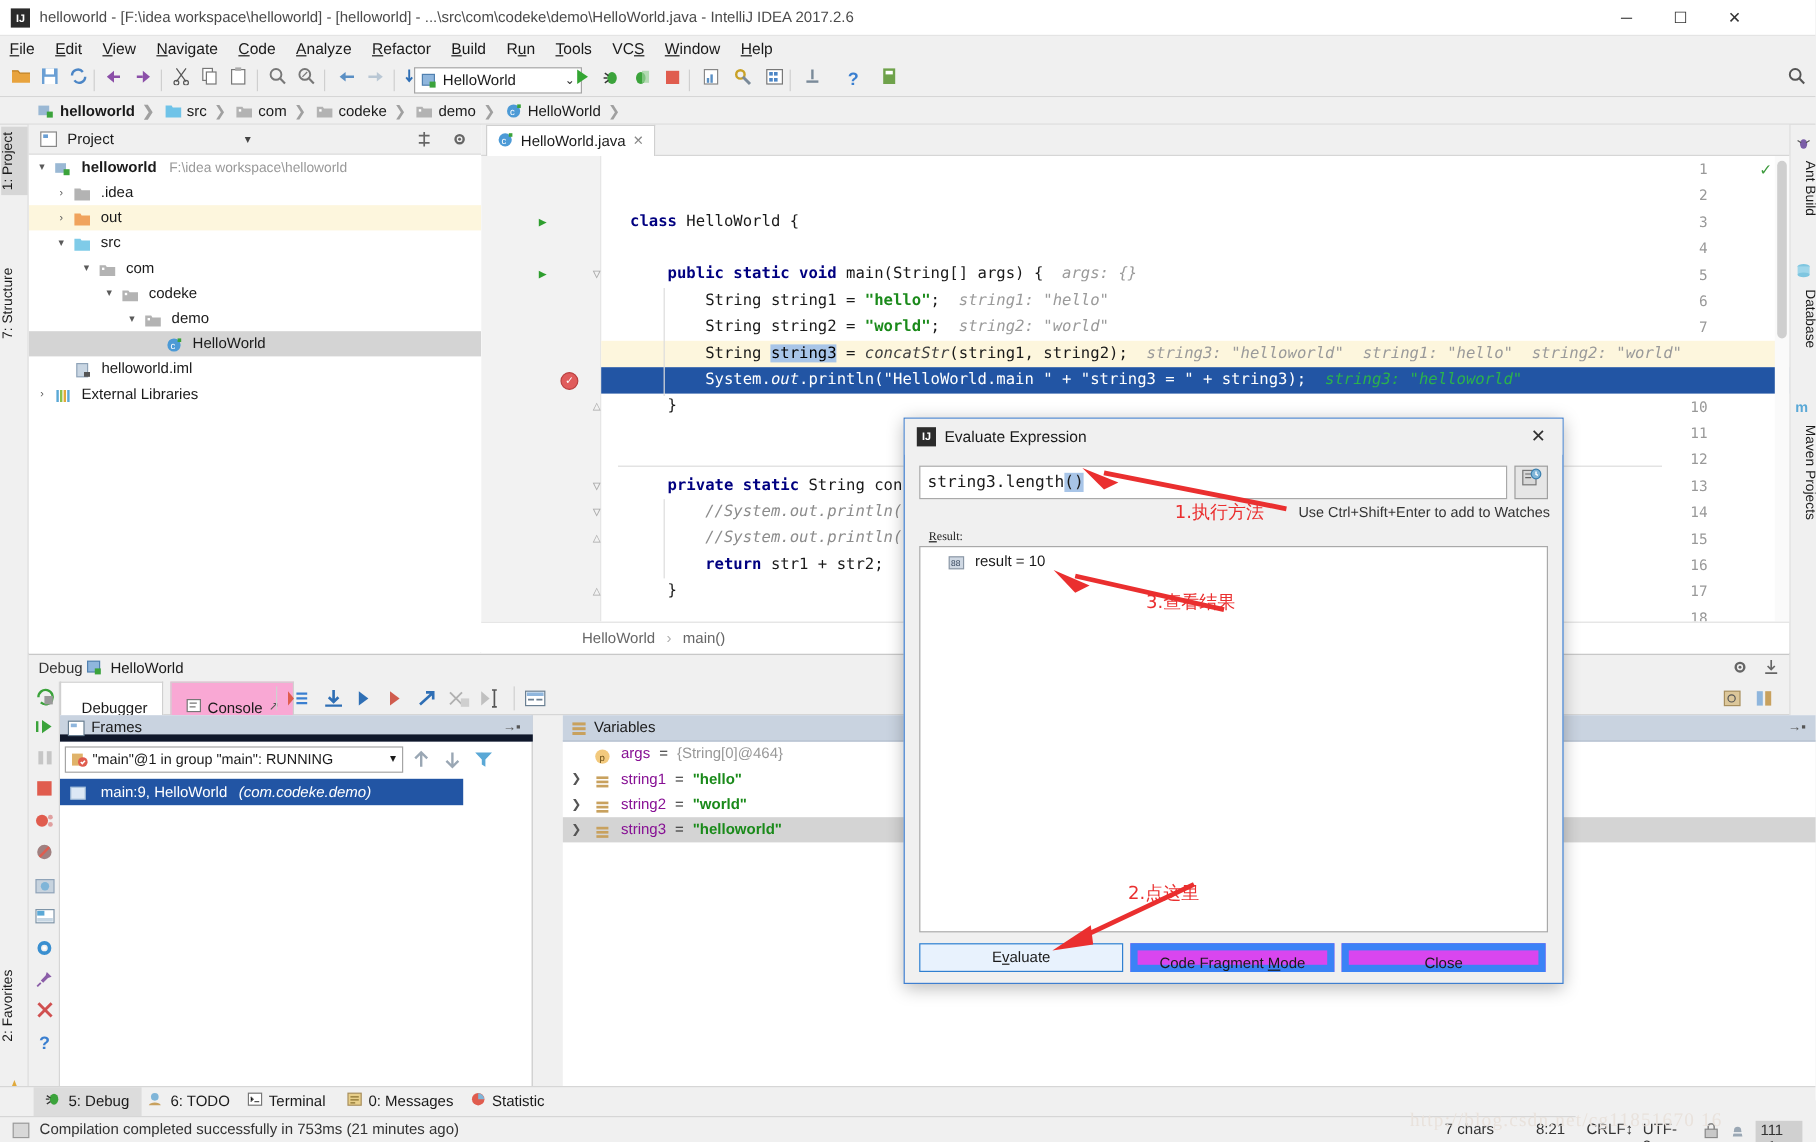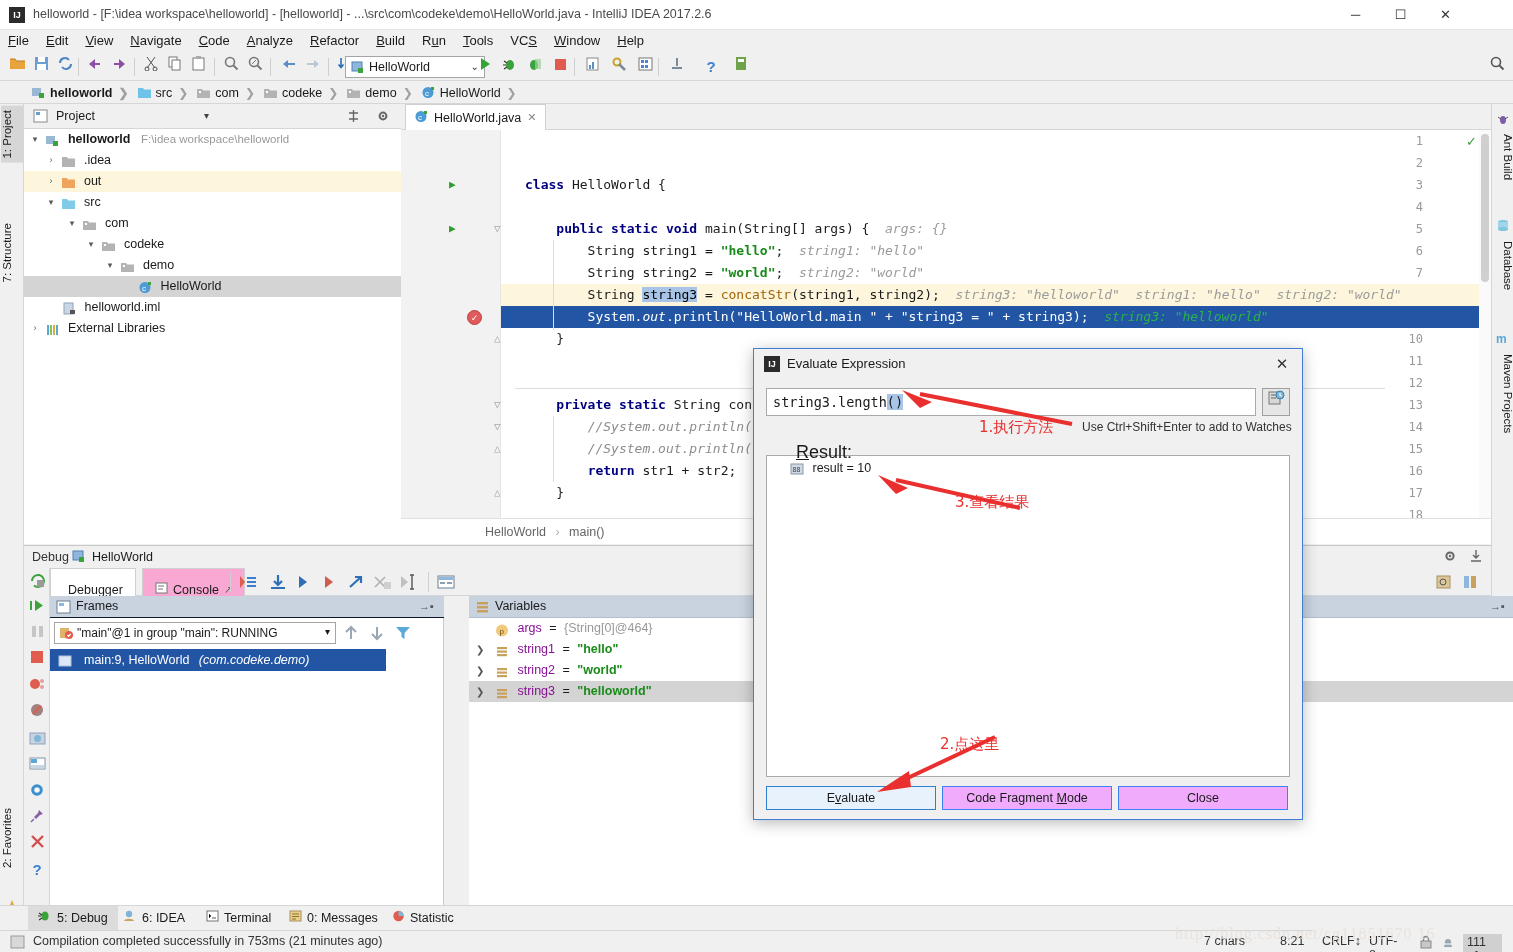--- a/index.html
+++ b/index.html
@@ -77,21 +77,21 @@
   .grun { position:absolute; left:48px; color:#2e9e2e; font-size:11px; }
   .gfold { position:absolute; left:93px; color:#aaa; font-size:11px; }
   .gbp { position:absolute; left:66px; width:15px; height:15px; border-radius:50%; background:#e05c5c;
          border:1px solid #b94040; color:#fff; text-align:center; line-height:14px; font-size:10px;}
   .cline { position:absolute; left:100px; width:990px; height:22px; white-space:nowrap; line-height:22px;
            font-family:"DejaVu Sans Mono","Liberation Mono",monospace; font-size:13px; padding-left:24px; }
   .cline.row-yellow { background:#fdf6dd; }
   .cline.row-sel { background:#2255a4; color:#fff; }
   .kw { color:#000080; font-weight:bold; }
   .str { color:#1a8a1a; font-weight:bold; }
-  .mth { color:#a16207; }
+  .mth { color:#404040; font-style:italic; }
   .cmt { color:#8c8c8c; font-style:italic; }
   .hint { color:#9a9a9a; font-style:italic; }
   .hintg { color:#2bb24c; font-style:italic; }
   .selword { background:#a8c5e8; color:#000; }
   .foldline { position:absolute; left:152px; width:1px; background:#dcdcdc; }
   #editorscroll { position:absolute; right:0; top:26px; width:12px; height:388px; background:#fafafa;}
   #editorscroll .thumb { position:absolute; left:2px; top:4px; width:8px; height:148px; background:#cfcfcf; border-radius:4px;}
   #okmark { position:absolute; right:14px; top:30px; color:#3c9a3c; font-size:13px; }
   #crumbs2 { position:absolute; left:0; bottom:0; width:1090px; height:26px; background:#fff; border-top:1px solid #e0e0e0;
              font-size:12.5px; color:#666; padding-left:84px; line-height:26px; }
@@ -100,21 +100,21 @@
   #debugwin { left:24px; top:545px; width:1467px; height:371px; background:#f0f0f0; border-top:1px solid #c8c8c8;}
   #dbghdr { position:absolute; left:0; top:0; width:1467px; height:22px; background:#f0f0f0; }
   #dbghdr .dh-lbl { position:absolute; left:8px; top:4px; font-size:12.5px; color:#333; }
   #dbgtabs { position:absolute; left:26px; top:22px; width:1441px; height:28px; background:#f0f0f0; border-bottom:1px solid #d6d6d6;}
   .dtab { position:absolute; top:0; height:44px; line-height:28px; padding:0 12px; font-size:12.5px; display:flex; align-items:center; gap:5px;}
   .dtab.active { background:#fff; border:1px solid #d0d0d0; border-bottom:1px solid #fff; }
   .dtab.inactive { background:#f9a8d4; border:1px solid #d0d0d0; }
   #dbgside { position:absolute; left:0; top:22px; width:26px; height:349px; background:#f0f0f0; border-right:1px solid #d6d6d6;}
   .dsi { position:absolute; left:3px; width:20px; height:20px; text-align:center; line-height:20px; font-size:13px; }
   #framespane { position:absolute; left:26px; top:50px; width:394px; height:321px; background:#fff; border-right:1px solid #c8c8c8;}
-  #framehdr { position:absolute; left:0; top:0; width:394px; height:22px; background:#c9d3e0; border-bottom:1px solid #0f172a;}
+  #framehdr { position:absolute; left:0; top:0; width:394px; height:22px; background:#c9d3e0; border-bottom:6px solid #0f172a;}
   #framehdr .fl { position:absolute; left:26px; top:3px; font-size:12.5px; }
   #threadsel { position:absolute; left:4px; top:26px; width:282px; height:22px; background:#fff; border:1px solid #a5a5a5; }
   #threadsel .tsl { position:absolute; left:22px; top:3px; font-size:12px; white-space:nowrap;}
   #threadsel .tsa { position:absolute; right:5px; top:3px; font-size:10px; }
   #framerow { position:absolute; left:0; top:53px; width:336px; height:22px; background:#2255a4; color:#fff; font-size:12.5px;
               line-height:22px; padding-left:34px; }
   #varpane { position:absolute; left:421px; top:50px; width:1046px; height:321px; background:#fff;margin-left:24px; }
   #varhdr { position:absolute; left:0; top:0; width:1046px; height:22px; background:#c9d3e0; border-bottom:1px solid #b3bfce;}
   #varhdr .vl { position:absolute; left:26px; top:3px; font-size:12.5px; }
   .vrow { position:relative; height:21px; line-height:21px; font-size:12.5px; padding-left:26px; white-space:nowrap; }
@@ -131,24 +131,24 @@
   #evaltitle { position:absolute; left:0; top:0; width:548px; height:30px; background:#f0f0f0; }
   #evaltitle .ei { position:absolute; left:10px; top:7px; width:16px; height:16px; background:#2b2b2b; color:#fff;
        font-size:9px; font-weight:bold; text-align:center; line-height:16px;}
   #evaltitle .et { position:absolute; left:33px; top:7px; font-size:13px; }
   #evalclose { position:absolute; right:6px; top:4px; width:28px; height:22px; text-align:center; line-height:22px; font-size:15px; color:#333;}
   #expr-field { position:absolute; left:766px; top:388px; width:490px; height:28px; background:#fff; border:1px solid #a9a9a9; z-index:45;
                 font-family:"DejaVu Sans Mono","Liberation Mono",monospace; font-size:13.5px; line-height:26px; padding-left:6px; }
   #expr-hist { position:absolute; left:1262px; top:388px; width:28px; height:28px; background:#e6e6e6; border:1px solid #a0a0a0;
                text-align:center; line-height:26px; z-index:45; font-size:13px;}
   #hintwatch { position:absolute; left:1082px; top:420px; font-size:12px; color:#333; z-index:45; }
-  #resultlbl { position:absolute; left:796px; top:442px; font-size:18px; z-index:45; }
+  #resultlbl { position:absolute; left:774px; top:442px; font-size:10px; z-index:45;font-family:Liberation Serif, serif; }
   #resultbox { position:absolute; left:766px; top:455px; width:524px; height:322px; background:#fff; border:1px solid #a9a9a9; z-index:44;}
   #resultrow { position:absolute; left:790px; top:461px; font-size:12.5px; z-index:45; white-space:nowrap;}
-  .btn { position:absolute; top:786px; height:24px; background:#f0abfc; border:1px solid #3b82f6; font-size:12.5px;
+  .btn { position:absolute; top:786px; height:24px; background:#d946ef; border:6px solid #3b82f6; font-size:12.5px;
          text-align:center; line-height:22px; z-index:45; }
   .btn.primary { background:#e8f2fd; border:1px solid #2f7fd0; }
   #btn-eval { left:766px; width:170px; }
   #btn-cfm { left:942px; width:170px; }
   #btn-close-dlg { left:1118px; width:170px; }
 
   
   .anno { position:absolute; color:#ea2f2f; font-size:15px; z-index:60; white-space:nowrap; font-family:"DejaVu Sans",sans-serif;}
   .arrowsvg { position:absolute; z-index:59; }
 
@@ -878,21 +878,21 @@
           <ellipse cx="7" cy="7" rx="3.6" ry="4.6" fill="#3ba33b"></ellipse>
           <path d="M1 4l3 2M1 11l3-2M0 7h3" stroke="#333" stroke-width="1.1"></path>
         </svg></span>
     <span>5: Debug</span>
   </div>
   <div class="bbitem" style="left:113px">
     <span><svg width="14" height="13">
           <circle cx="6" cy="5" r="3.2" fill="#7fb5d8"></circle>
           <path d="M1 12c1-3 9-3 10 0z" fill="#c8a15e"></path>
         </svg></span>
-    <span>6: IDEA</span>
+    <span>6: TODO</span>
   </div>
   <div class="bbitem" style="left:196px">
     <span><svg width="13" height="12">
           <rect x="1" y="1" width="11" height="10" fill="#fff" stroke="#777"></rect>
           <path d="M3 4l2 2-2 2M6 8h4" stroke="#555"></path>
         </svg></span>
     <span>Terminal</span>
   </div>
   <div class="bbitem" style="left:279px">
     <span><svg width="13" height="12">

